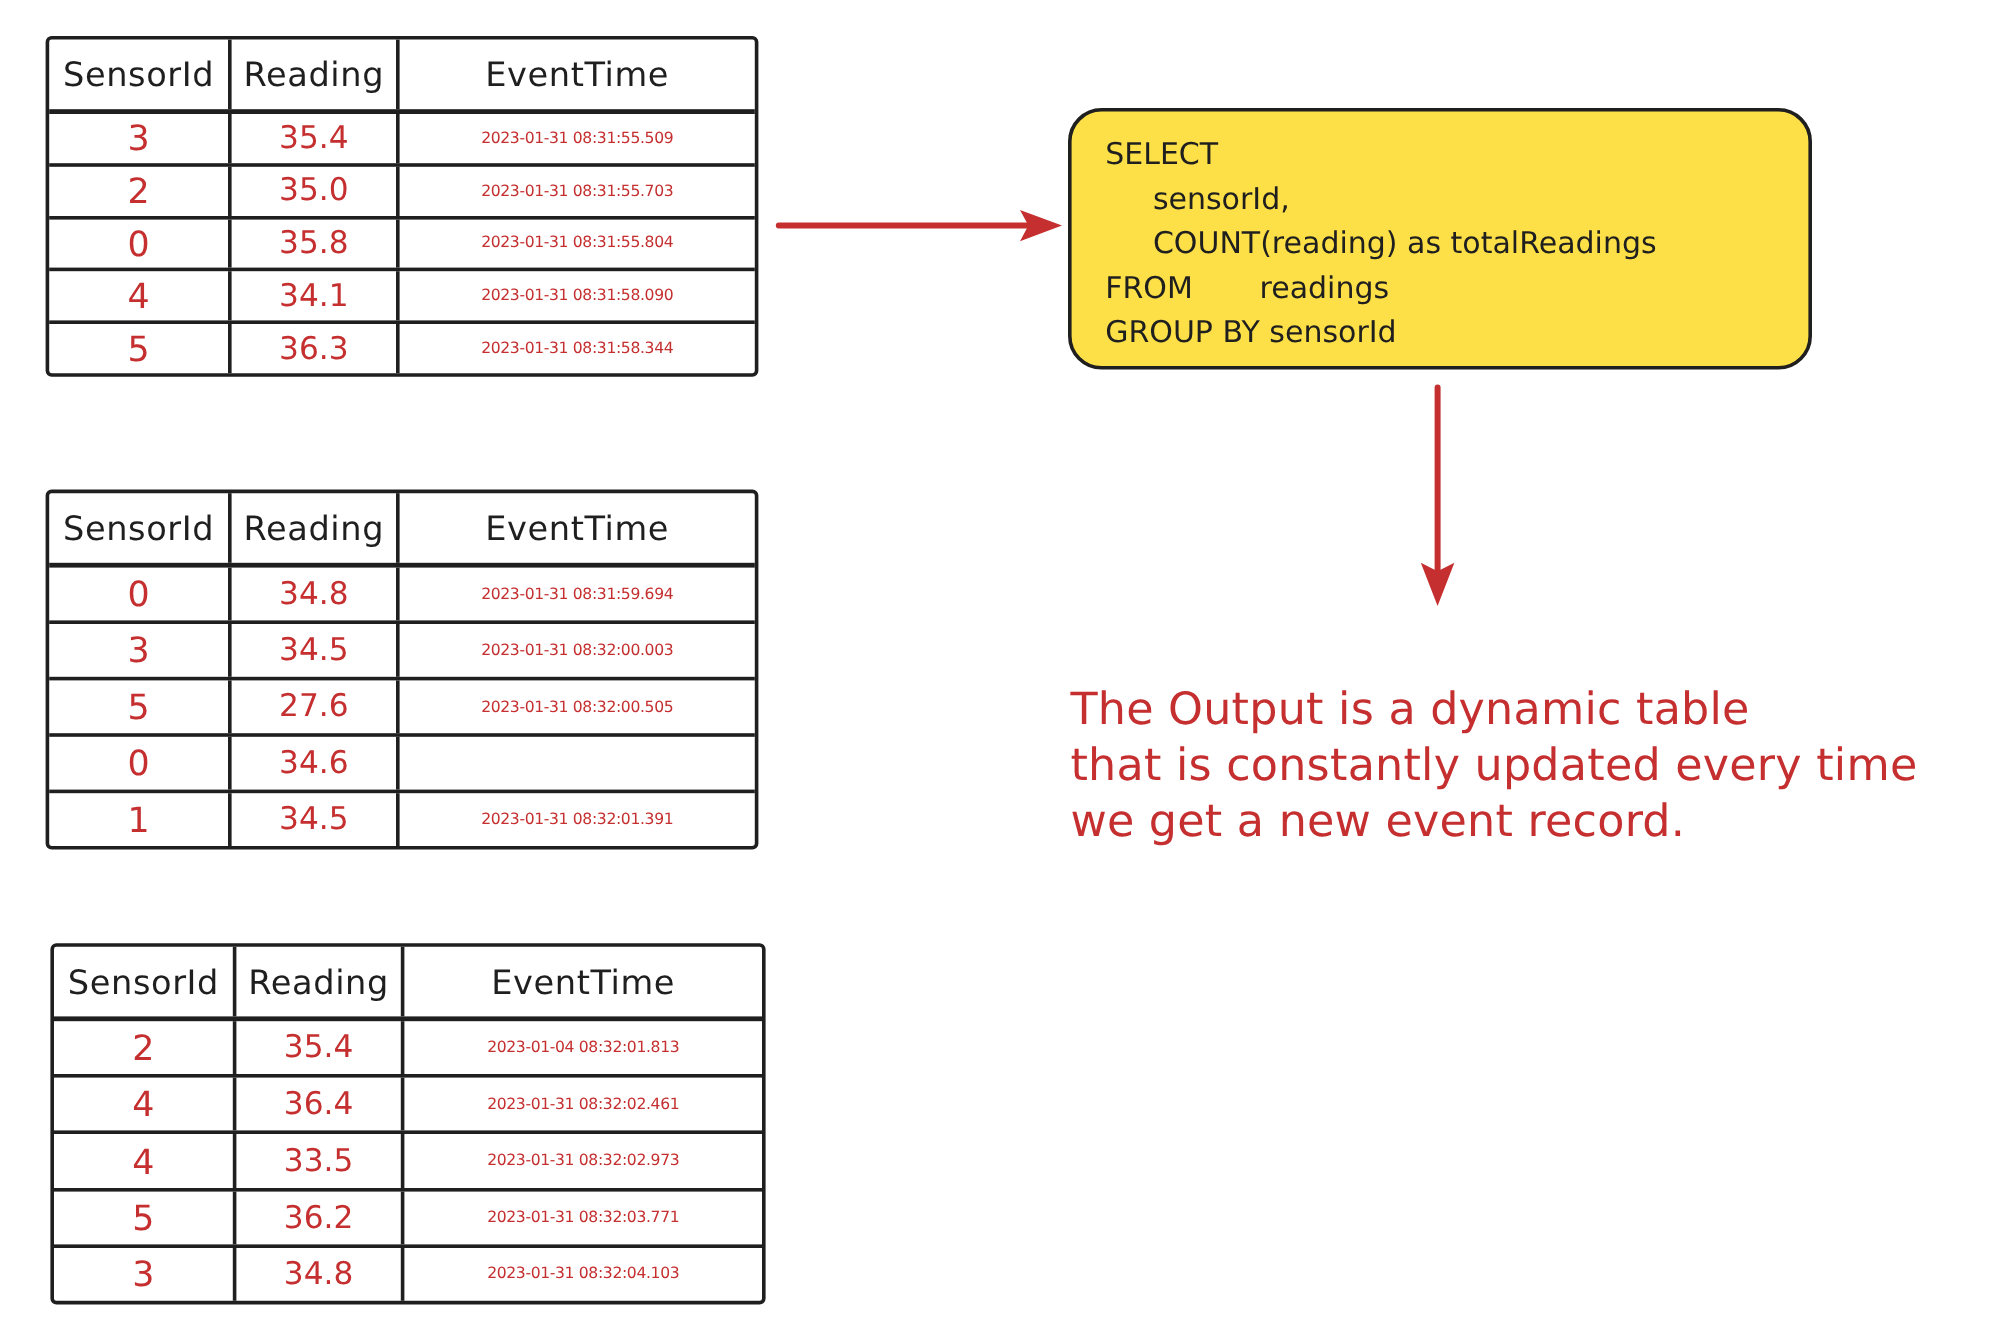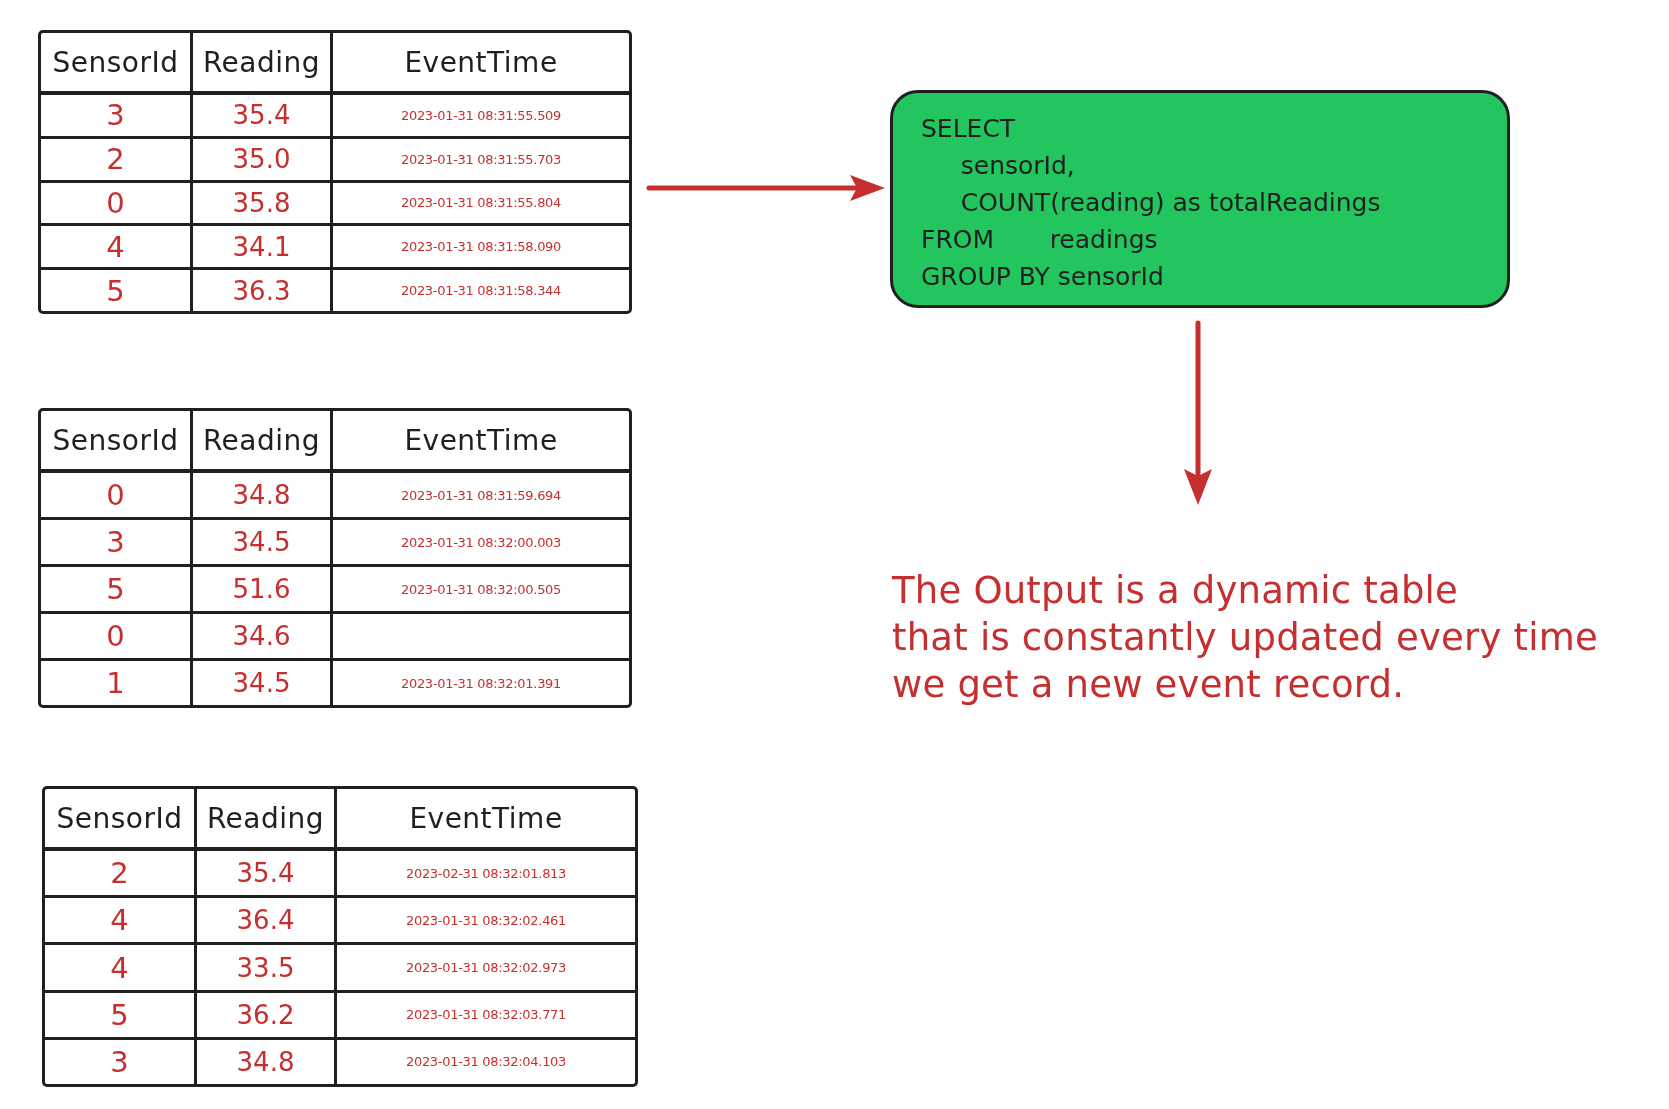--- a/index.html
+++ b/index.html
@@ -35,21 +35,21 @@
   .c2.val{font-size:26px;text-align:right;}
   .ts{font-size:13px;letter-spacing:-.3px;}
 
   #t1{left:38px;top:30px;width:594px;height:284px;}
   #t2{left:38px;top:408px;width:594px;height:300px;}
   #t3{left:42px;top:786px;width:596px;height:301px;}
 
   
   .sqlbox{
     position:absolute;left:890px;top:90px;width:620px;height:218px;
-    border:3.5px solid var(--ink);border-radius:28px;background:#22c55e;
+    border:3.5px solid var(--ink);border-radius:28px;background:#fde047;
     box-sizing:border-box;padding:17px 0 0 28px;
   }
   .sqlline{font-size:25px;line-height:37px;white-space:pre;color:var(--ink);}
 
   
   .arrow{position:absolute;color:var(--red);display:block;}
   #arrow-right{left:644px;top:170px;}
   #arrow-down{left:1176px;top:318px;}
 
   
@@ -107,21 +107,21 @@
     <div class="tc c2 val">34.8</div>
     <div class="tc c3 val ts">2023-01-31 08:31:59.694</div>
   </div>
   <div class="tr data">
     <div class="tc c1 val">3</div>
     <div class="tc c2 val">34.5</div>
     <div class="tc c3 val ts">2023-01-31 08:32:00.003</div>
   </div>
   <div class="tr data">
     <div class="tc c1 val">5</div>
-    <div class="tc c2 val">51.6</div>
+    <div class="tc c2 val">27.6</div>
     <div class="tc c3 val ts">2023-01-31 08:32:00.505</div>
   </div>
   <div class="tr data">
     <div class="tc c1 val">0</div>
     <div class="tc c2 val">34.6</div>
   </div>
   <div class="tr data">
     <div class="tc c1 val">1</div>
     <div class="tc c2 val">34.5</div>
     <div class="tc c3 val ts">2023-01-31 08:32:01.391</div>
@@ -130,21 +130,21 @@
 
 <div class="tbl" id="t3">
   <div class="tr head">
     <div class="tc c1 th">SensorId</div>
     <div class="tc c2 th">Reading</div>
     <div class="tc c3 th">EventTime</div>
   </div>
   <div class="tr data">
     <div class="tc c1 val">2</div>
     <div class="tc c2 val">35.4</div>
-    <div class="tc c3 val ts">2023-02-31 08:32:01.813</div>
+    <div class="tc c3 val ts">2023-01-04 08:32:01.813</div>
   </div>
   <div class="tr data">
     <div class="tc c1 val">4</div>
     <div class="tc c2 val">36.4</div>
     <div class="tc c3 val ts">2023-01-31 08:32:02.461</div>
   </div>
   <div class="tr data">
     <div class="tc c1 val">4</div>
     <div class="tc c2 val">33.5</div>
     <div class="tc c3 val ts">2023-01-31 08:32:02.973</div>

